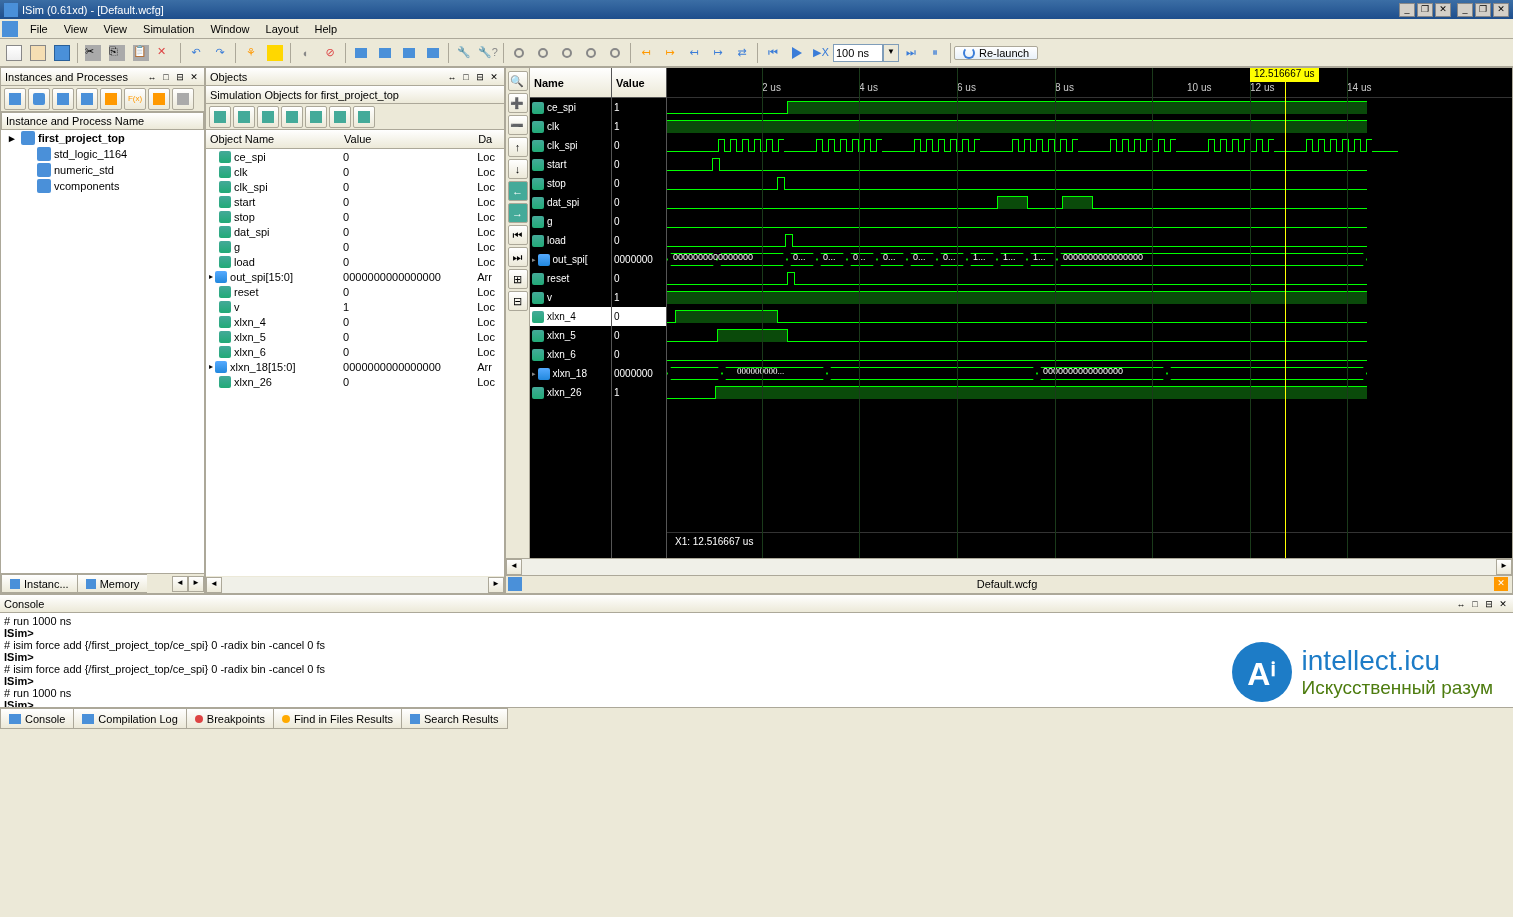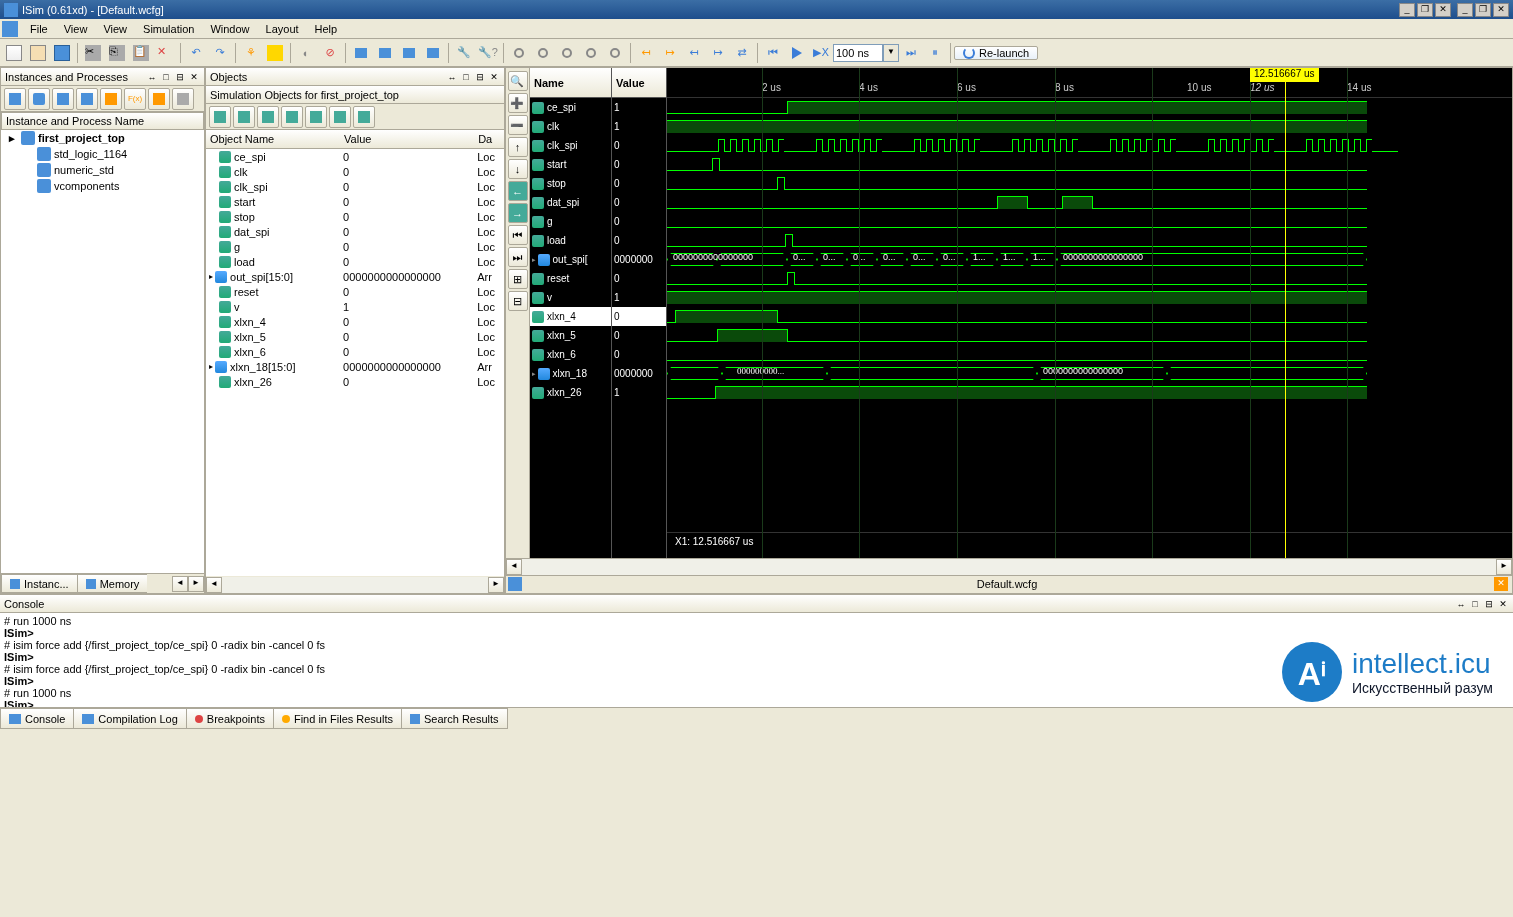--- a/index.html
+++ b/index.html
@@ -83,21 +83,21 @@
 .wave-hscroll { height: 17px; background: #ece9d8; border-top: 1px solid #aca899; display: flex; }
 .wave-tab { height: 18px; background: #ece9d8; border-top: 1px solid #aca899; display: flex; }
 
 .console-panel { border-top: 1px solid #aca899; }
 .console-body { background: #fff; height: 94px; padding: 2px 4px; font-size: 11px; overflow: auto; position: relative; }
 .console-line { display: block; }
 .watermark { position: absolute; right: 20px; bottom: 5px; display: flex; align-items: center; gap: 10px; }
 .watermark .logo { width: 60px; height: 60px; background: #1d7cc7; border-radius: 50%; display: flex; align-items: center; justify-content: center; color: #fff; font-size: 32px; font-weight: bold; }
 .watermark .wtext { color: #1d7cc7; }
 .watermark .title { font-size: 28px; }
-.watermark .sub { font-size: 14px; color: #0f172a; }
+.watermark .sub { font-size: 19px; color: #4d7c0f; }
 .console-tabs { display: flex; height: 22px; background: #ece9d8; border-top: 1px solid #aca899; }
 .console-tabs .ctab { padding: 2px 8px; border: 1px solid #aca899; background: linear-gradient(#fff,#ece9d8); display: flex; align-items: center; gap: 4px; cursor: pointer; margin-right: -1px; }
 .dot-r { width:8px;height:8px;background:#d44;border-radius:50%;display:inline-block; }
 .dot-y { width:8px;height:8px;background:#fa0;border-radius:50%;display:inline-block; }
 .arr { font-size: 8px; }
 .scroller { background: #ece9d8; display: flex; align-items: center; }
 .scroller .sbtn { width: 16px; height: 16px; background: linear-gradient(#fff,#ece9d8); border: 1px solid #aca899; text-align: center; line-height: 12px; font-size: 8px; cursor: pointer; }
 .scroller .strack { flex: 1; height: 16px; background: #f0f0e8; }
 </style>
 </head>
@@ -509,21 +509,21 @@
           </div>
       </div>
       <div class="wave-canvas">
         <div class="wave-ruler" id="wave-ruler">
           <div class="wave-marker" id="wave-marker-label" style="left: 583px;">12.516667 us</div>
         <div class="wave-tick" style="left: 95px;">2 us</div>
             <div class="wave-tick" style="left: 192px;">4 us</div>
             <div class="wave-tick" style="left: 290px;">6 us</div>
             <div class="wave-tick" style="left: 388px;">8 us</div>
             <div class="wave-tick" style="left: 494px; margin-left: 26px;">10 us</div>
-            <div class="wave-tick" style="left: 583px; font-style: italic;">12 us</div>
+            <div class="wave-tick" style="left: 583px;">12 us</div>
             <div class="wave-tick" style="left: 680px;">14 us</div>
           </div>
         <div class="wave-cursor-line" id="wave-cursor" style="left: 618px;"></div>
         <div class="wave-signals" id="wave-signals">
             <div class="wave-sigrow">
               <div class="sig-line sig-low" style="left: 0px; width: 120px;"></div>
               <div class="sig-fill" style="left: 120px; width: 580px;"></div>
               <div class="sig-line sig-high" style="left: 120px; width: 580px;"></div>
               <div class="sig-edge" style="left: 120px;"></div>
             </div>

